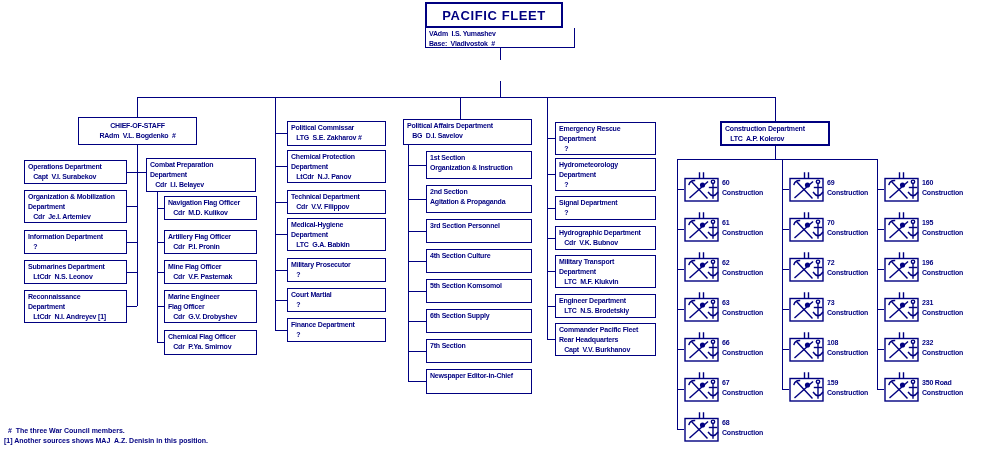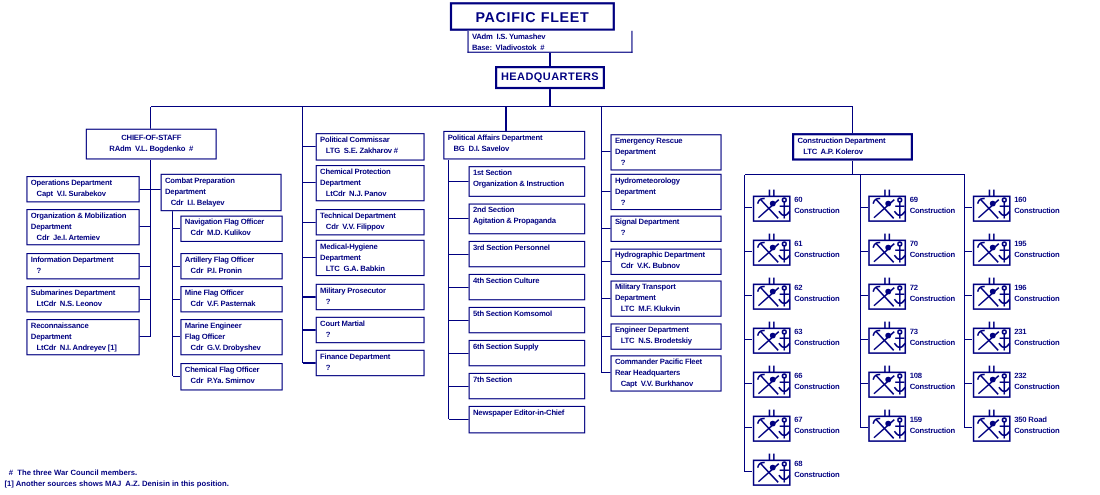--- a/index.html
+++ b/index.html
@@ -49,24 +49,23 @@
     <path d="M157 192 V342 M157 208 H164 M157 242 H164 M157 272 H164 M157 306 H164 M157 342 H164"></path>
     <path d="M275 133 H287 M275 166 H287 M275 202 H287 M275 234 H287 M275 270 H287 M275 300 H287 M275 330 H287"></path>
     <path d="M408 145 V381 M408 165 H426 M408 199 H426 M408 231 H426 M408 261 H426 M408 291 H426 M408 321 H426 M408 351 H426 M408 381 H426"></path>
     <path d="M547 138 H555 M547 174 H555 M547 208 H555 M547 238 H555 M547 271 H555 M547 306 H555 M547 339 H555"></path>
     <path d="M775 146 V159 M677 159 H877 M677 159 V429 M782 159 V389 M877 159 V389"></path>
     <path d="M677 189 H684 M677 229 H684 M677 269 H684 M677 309 H684 M677 349 H684 M677 389 H684 M677 429 H684"></path>
     <path d="M782 189 H789 M782 229 H789 M782 269 H789 M782 309 H789 M782 349 H789 M782 389 H789"></path>
     <path d="M877 189 H884 M877 229 H884 M877 269 H884 M877 309 H884 M877 349 H884 M877 389 H884"></path>
   </svg>
 
-  <div class="box b2 center pf-title" style="left:409px;top:2px;width:150px;height:26px">PACIFIC FLEET</div>
+  <div class="box b2 center pf-title" style="left:425px;top:2px;width:138px;height:26px">PACIFIC FLEET</div>
   <div class="box" style="left:425px;top:28px;width:150px;height:20px;border-top:none">VAdm  I.S. Yumashev
 Base:  Vladivostok  #</div>
-  <div class="box b2 center hq" style="left:450px;top:60px;width:100px;height:21px">HEADQUARTERS</div>
 
   <div class="box center" style="left:78px;top:117px;width:119px;height:28px;padding-top:3px">CHIEF-OF-STAFF
 RAdm  V.L. Bogdenko  #</div>
   <div class="box" style="left:24px;top:160px;width:103px;height:24px">Operations Department
    Capt  V.I. Surabekov</div>
   <div class="box" style="left:24px;top:190px;width:103px;height:33px">Organization &amp; Mobilization
 Department
    Cdr  Je.I. Artemiev</div>
   <div class="box" style="left:24px;top:230px;width:103px;height:24px">Information Department
    ?</div>

